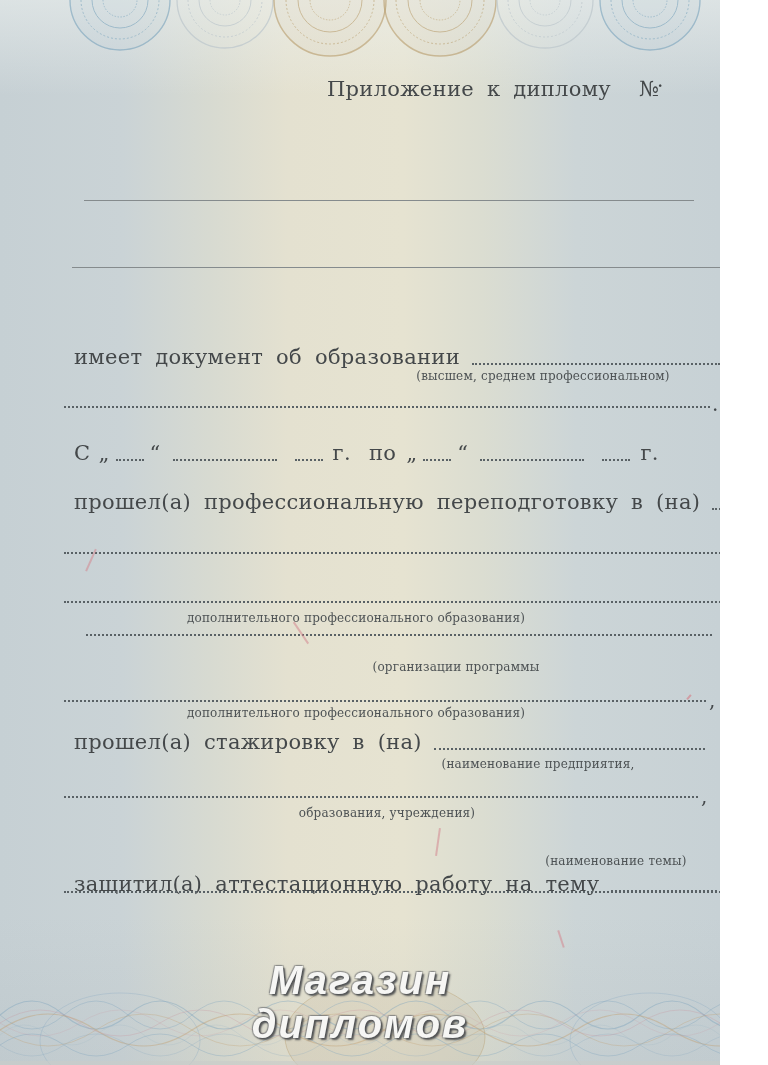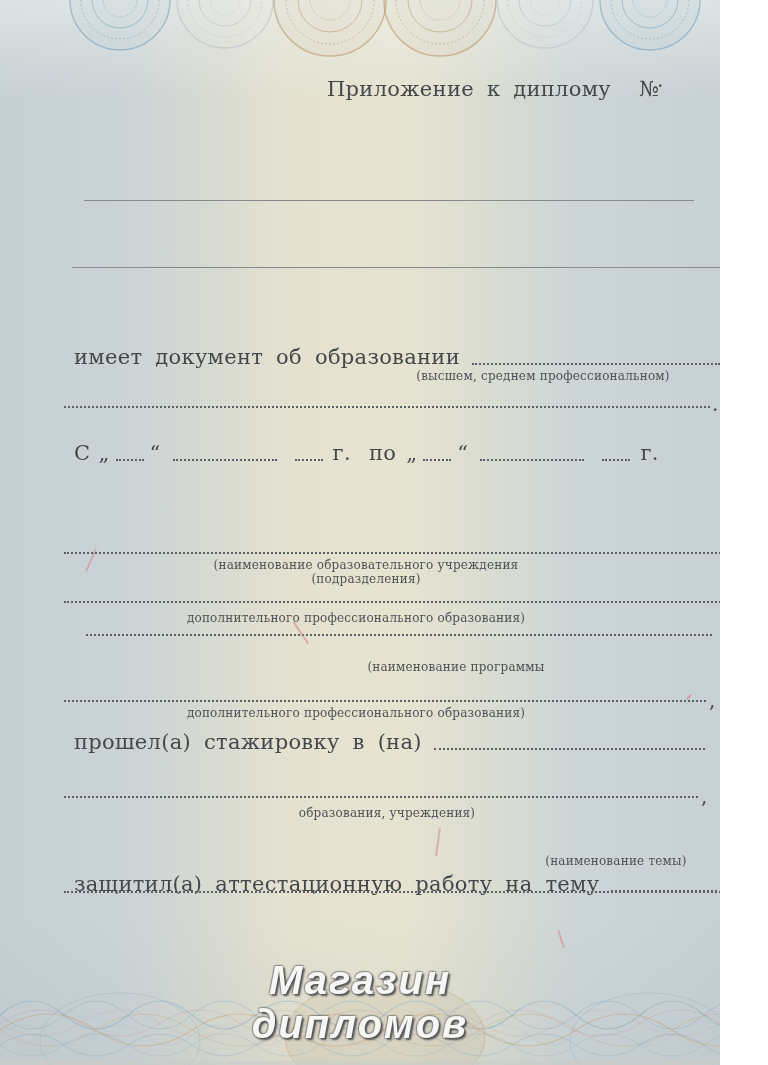--- a/index.html
+++ b/index.html
@@ -112,37 +112,41 @@
     <span class="lbl" style="margin-left:6px;">г.</span>
     <span class="lbl" style="margin-left:18px;">по</span>
     <span class="lbl qt" style="margin-left:10px;">„</span>
     <span class="seg" style="width:28px;"></span>
     <span class="lbl qt">“</span>
     <span class="seg" style="width:104px;margin-left:10px;"></span>
     <span class="seg" style="width:28px;margin-left:14px;"></span>
     <span class="lbl" style="margin-left:6px;">г.</span>
   </div>
 
+  <div class="row" style="left:74px;top:489px;right:3px;">
+    <span class="lbl">прошел(а) профессиональную переподготовку в (на)</span>
+    <span class="fill"></span>
+  </div>
   <div class="dots" style="left:64px;top:552px;width:704px;"></div>
-  <div class="cap" style="left:166px;top:558px;">(наименование образовательного учреждения (подразделения)</div>
   <div class="dots" style="left:64px;top:601px;width:704px;"></div>
   <div class="cap" style="left:156px;top:611px;">дополнительного профессионального образования)</div>
 
   <div class="row" style="left:74px;top:634px;right:8px;">
     <span class="fill"></span>
   </div>
-  <div class="cap" style="left:256px;top:660px;">(наименование программы</div>
+  <div class="cap" style="left:256px;top:660px;">(организации программы</div>
   <div class="dots" style="left:64px;top:700px;width:642px;"></div>
   <span class="mark" style="left:709px;top:688px;">,</span>
   <div class="cap" style="left:156px;top:706px;">дополнительного профессионального образования)</div>
 
   <div class="row" style="left:74px;top:729px;right:15px;">
     <span class="lbl">прошел(а) стажировку в (на)</span>
     <span class="fill"></span>
   </div>
+  <div class="cap" style="left:338px;top:757px;">(наименование предприятия,</div>
   <div class="dots" style="left:64px;top:796px;width:634px;"></div>
   <span class="mark" style="left:701px;top:784px;">,</span>
   <div class="cap" style="left:187px;top:806px;">образования, учреждения)</div>
 
   <div class="row" style="left:74px;top:827px;right:3px;margin-top:44px;">
     <span class="lbl">защитил(а) аттестационную работу на тему</span>
     <span class="fill"></span>
   </div>
   <div class="cap" style="left:416px;top:854px;">(наименование темы)</div>
   <div class="dots" style="left:64px;top:891px;width:704px;"></div>

